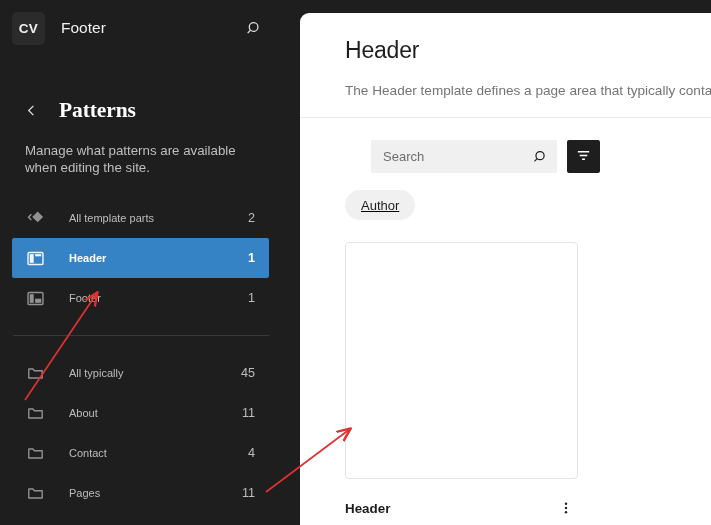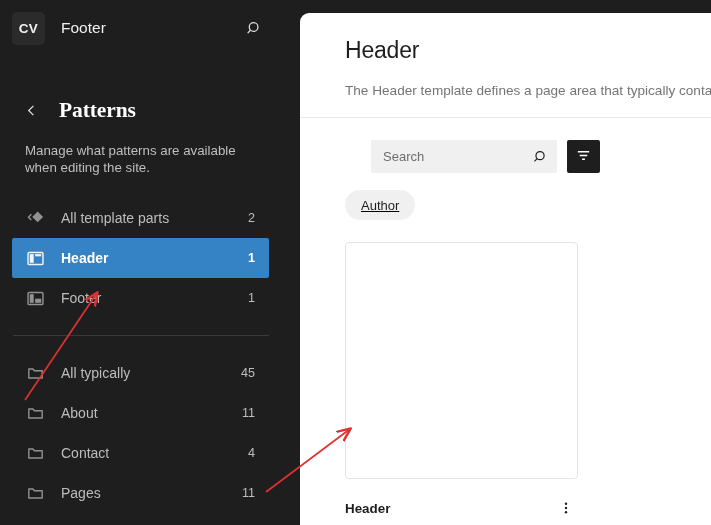--- a/index.html
+++ b/index.html
@@ -80,22 +80,22 @@
     color:#bdbdbd;
   }
   .nav-item.active { background:#3582c4; color:#ffffff; }
   .nav-ico {
     width:20px; height:20px;
     display:flex; align-items:center; justify-content:center;
     flex:none;
     opacity:.92;
   }
   .nav-label {
-    margin-left:16px;
-    font-size:14px;
+    margin-left:24px;
+    font-size:11px;
     white-space:nowrap;
   }
   .nav-item.active .nav-label { font-weight:600; }
   .nav-count {
     margin-left:auto;
     font-size:12.6px;
   }
   .nav-item.active .nav-count { font-weight:600; }
 
   .nav-sep {

